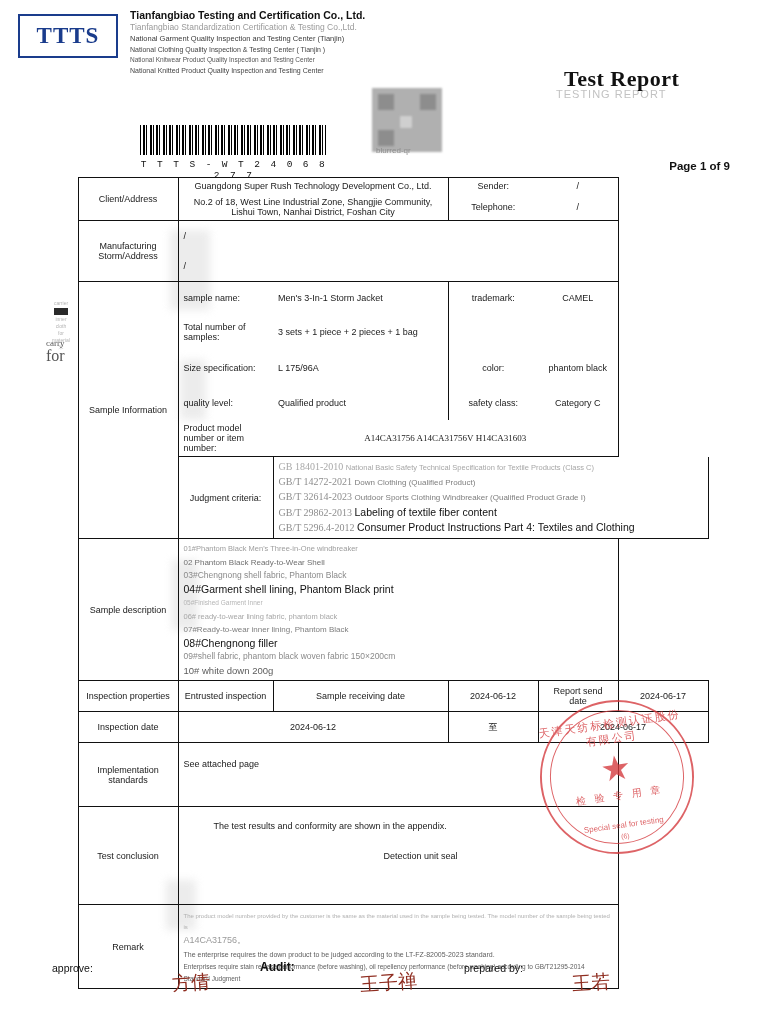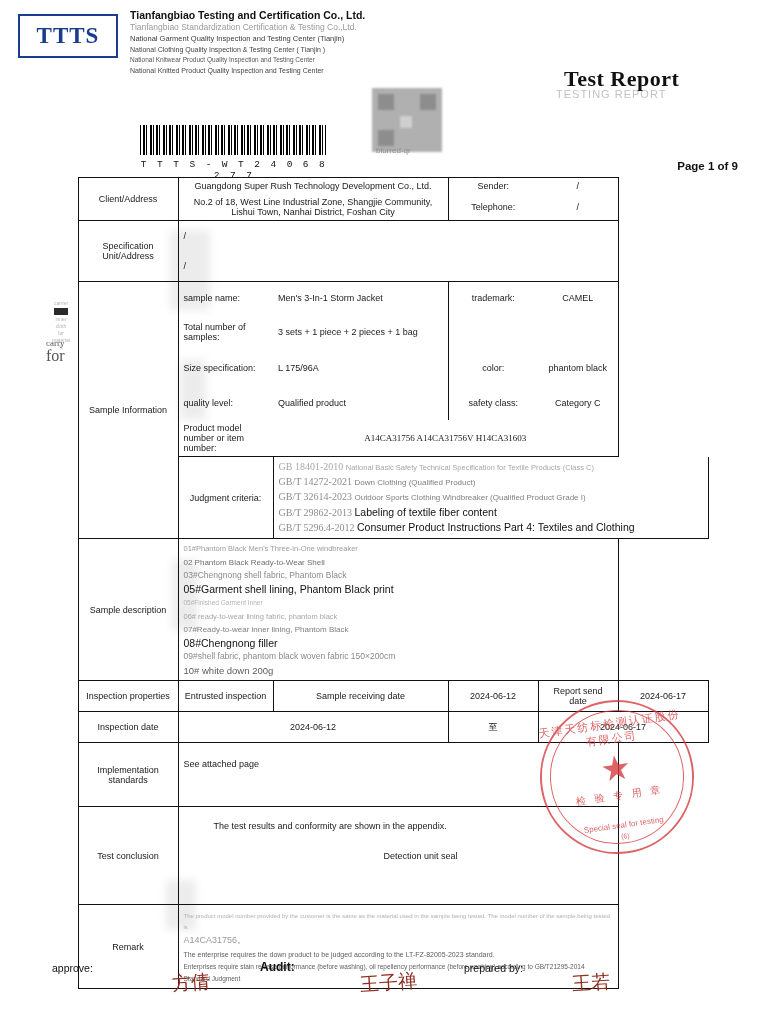--- a/index.html
+++ b/index.html
@@ -168,21 +168,21 @@
     position: absolute;
     left: 376px;
     top: 146px;
     font-size: 8px;
     color: #8d8d8d;
     filter: blur(0.6px);
   }
 
   .page-of {
     position: absolute;
-    right: 30px;
+    right: 38px;
     top: 160px;
     font-size: 11.5px;
     font-weight: bold;
     color: #111;
   }
 
   
   table.main {
     position: absolute;
     left: 60px;
@@ -428,21 +428,21 @@
     </tr>
     <tr>
       <td class="nb"></td>
       <td colspan="2" class="ctr no-top">No.2 of 18, West Line Industrial Zone, Shangjie Community, Lishui Town, Nanhai District, Foshan City</td>
       <td class="ctr no-top no-right fs85">Telephone:</td>
       <td class="ctr no-top no-left">/</td>
     </tr>
 
     <tr>
       <td class="nb"></td>
-      <td class="lbl lbl-gray fs85" rowspan="2">Specification Unit/Address</td>
+      <td class="lbl lbl-gray fs85" rowspan="2">Manufacturing Storm/Address</td>
       <td colspan="4" class="no-bottom" style="height:24px">/</td>
       <td rowspan="2" class="nb"></td>
     </tr>
     <tr>
       <td class="nb"></td>
       <td colspan="4" class="no-top" style="height:24px">/</td>
     </tr>
 
     <tr>
       <td class="nb"></td>
@@ -508,21 +508,21 @@
       <td class="nb"></td>
     </tr>
 
     <tr>
       <td class="nb"></td>
       <td class="lbl lbl-gray">Sample description</td>
       <td colspan="4" class="desc-list">
         <div class="d1">01#Phantom Black Men's Three-in-One windbreaker</div>
         <div class="d2">02 Phantom Black Ready-to-Wear Shell</div>
         <div class="d3">03#Chengnong shell fabric, Phantom Black</div>
-        <div class="d4">05#Garment shell lining, Phantom Black print</div>
+        <div class="d4">04#Garment shell lining, Phantom Black print</div>
         <div class="d5">05#Finished Garment Inner</div>
         <div class="d6">06# ready-to-wear lining fabric, phantom black</div>
         <div class="d7">07#Ready-to-wear inner lining, Phantom Black</div>
         <div class="d8">08#Chengnong filler</div>
         <div class="d9">09#shell fabric, phantom black woven fabric 150×200cm</div>
         <div class="d10">10# white down 200g</div>
       </td>
       <td class="nb"></td>
     </tr>
 

